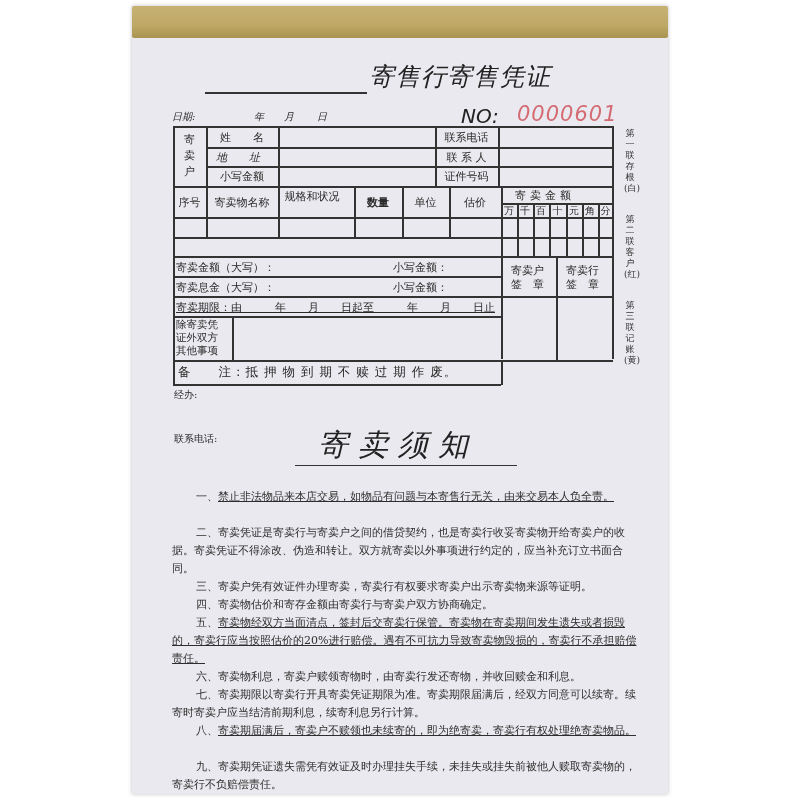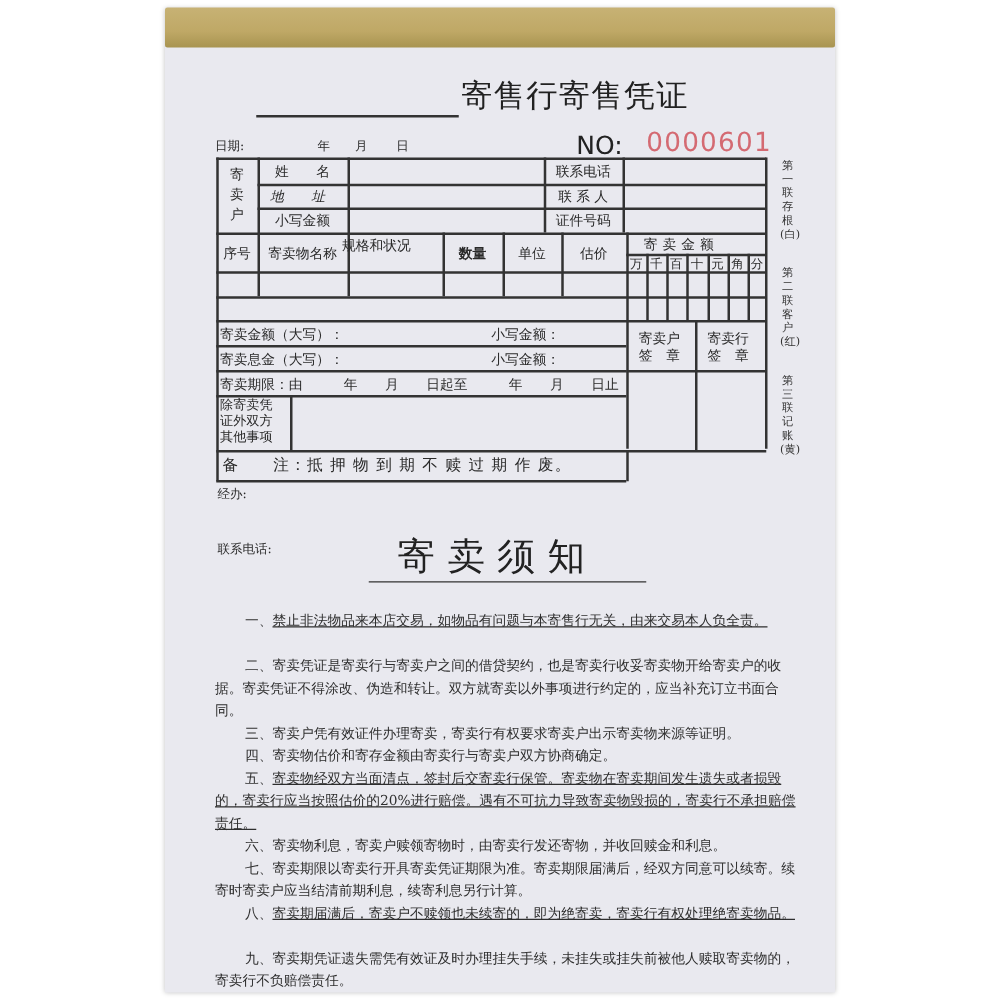--- a/index.html
+++ b/index.html
@@ -1,19 +1,19 @@
 <!DOCTYPE html>
 <html><head>
 <meta charset="utf-8">
 <style>
   html,body{margin:0;padding:0;}
   body{width:800px;height:800px;background:#ffffff;position:relative;overflow:hidden;font-family:"DejaVu Serif",serif;color:#2a2a2a;}
   .pad{position:absolute;left:132px;top:6px;width:536px;height:788px;background:#e9e9ef;box-shadow:0 0 4px rgba(0,0,0,0.25);}
   .binding{position:absolute;left:132px;top:6px;width:536px;height:32px;background:linear-gradient(#c7b274,#bfa866 60%,#a89450);border-radius:2px;}
-  .abs{position:absolute;}
+  .abs{position:absolute;font-style:italic;}
   .title-line{left:205px;top:92px;width:162px;height:0;border-top:2px solid #333;}
   .title{left:369px;top:60px;font-size:25px;letter-spacing:1px;color:#222;}
   .date{left:172px;top:110px;font-size:10px;}
   .date span{position:absolute;white-space:nowrap;}
   .no-label{left:461px;top:104px;font-family:"DejaVu Sans",sans-serif;font-size:20px;color:#222;}
   .no-value{left:517px;top:102px;font-family:"DejaVu Sans",sans-serif;font-size:21px;color:#d46a72;letter-spacing:1px;}
   .line{position:absolute;background:#333;}
   .h{height:1.5px;}
   .v{width:1.5px;}
   .cell{position:absolute;font-size:11px;white-space:nowrap;color:#2a2a2a;display:flex;align-items:center;justify-content:center;}
@@ -94,41 +94,41 @@
 <div class="abs" style="left:279px;top:167px;width:155px;height:18px;"></div>
 <div class="cell" style="left:435px;top:127px;width:63px;height:20px;">联系电话</div>
 <div class="abs" style="left:499px;top:128px;width:112px;height:18px;"></div>
 <div class="cell" style="left:435px;top:148px;width:63px;height:18px;">联 系 人</div>
 <div class="abs" style="left:499px;top:148px;width:112px;height:17px;"></div>
 <div class="cell" style="left:435px;top:167px;width:63px;height:19px;">证件号码</div>
 <div class="abs" style="left:499px;top:167px;width:112px;height:18px;"></div>
 
 <div class="cell" style="left:173px;top:187px;width:33px;height:30px;">序号</div>
 <div class="cell" style="left:206px;top:187px;width:72px;height:30px;">寄卖物名称</div>
-<div class="cell" style="left:263px;top:187px;width:76px;height:18px;">规格和状况</div>
+<div class="cell" style="left:274px;top:187px;width:76px;height:18px;">规格和状况</div>
 <div class="cell" style="left:354px;top:187px;width:48px;height:30px;font-weight:bold;">数量</div>
 <div class="cell" style="left:402px;top:187px;width:47px;height:30px;">单位</div>
 <div class="cell" style="left:449px;top:187px;width:52px;height:30px;">估价</div>
 <div class="cell" style="left:501px;top:187px;width:88px;height:16px;letter-spacing:4px;">寄卖金额</div>
 <div class="cell" style="left:501px;top:204px;width:16px;height:13px;font-size:10px;">万</div>
 <div class="cell" style="left:517px;top:204px;width:16px;height:13px;font-size:10px;">千</div>
 <div class="cell" style="left:533px;top:204px;width:16px;height:13px;font-size:10px;">百</div>
 <div class="cell" style="left:549px;top:204px;width:17px;height:13px;font-size:10px;">十</div>
 <div class="cell" style="left:566px;top:204px;width:16px;height:13px;font-size:10px;">元</div>
 <div class="cell" style="left:582px;top:204px;width:16px;height:13px;font-size:10px;">角</div>
 <div class="cell" style="left:598px;top:204px;width:15px;height:13px;font-size:10px;">分</div>
 
 <div class="abs" style="left:174px;top:218px;width:438px;height:18px;"></div>
 <div class="abs" style="left:174px;top:238px;width:438px;height:17px;"></div>
 
 <div class="lbl" style="left:176px;top:260px;">寄卖金额（大写）：</div>
 <div class="lbl" style="left:393px;top:260px;">小写金额：</div>
 <div class="lbl" style="left:176px;top:280px;">寄卖息金（大写）：</div>
 <div class="lbl" style="left:393px;top:280px;">小写金额：</div>
-<div class="lbl" style="left:176px;top:300px;">寄卖期限：由　　　年　　月　　日起至　　　年　　月　　日止</div>
+<div class="lbl" style="left:176px;top:300px;text-decoration:underline;">寄卖期限：由　　　年　　月　　日起至　　　年　　月　　日止</div>
 <div class="lbl" style="left:176px;top:318px;font-size:10.5px;line-height:13px;">
   <div>除寄卖凭</div>
     <div>证外双方</div>
     <div>其他事项</div>
 </div>
 <div class="abs" style="left:234px;top:317px;width:266px;height:42px;"></div>
 <div class="lbl" style="left:511px;top:264px;text-align:center;line-height:14px;">
   <div>寄卖户</div>
     <div>签　章</div>
 </div>

